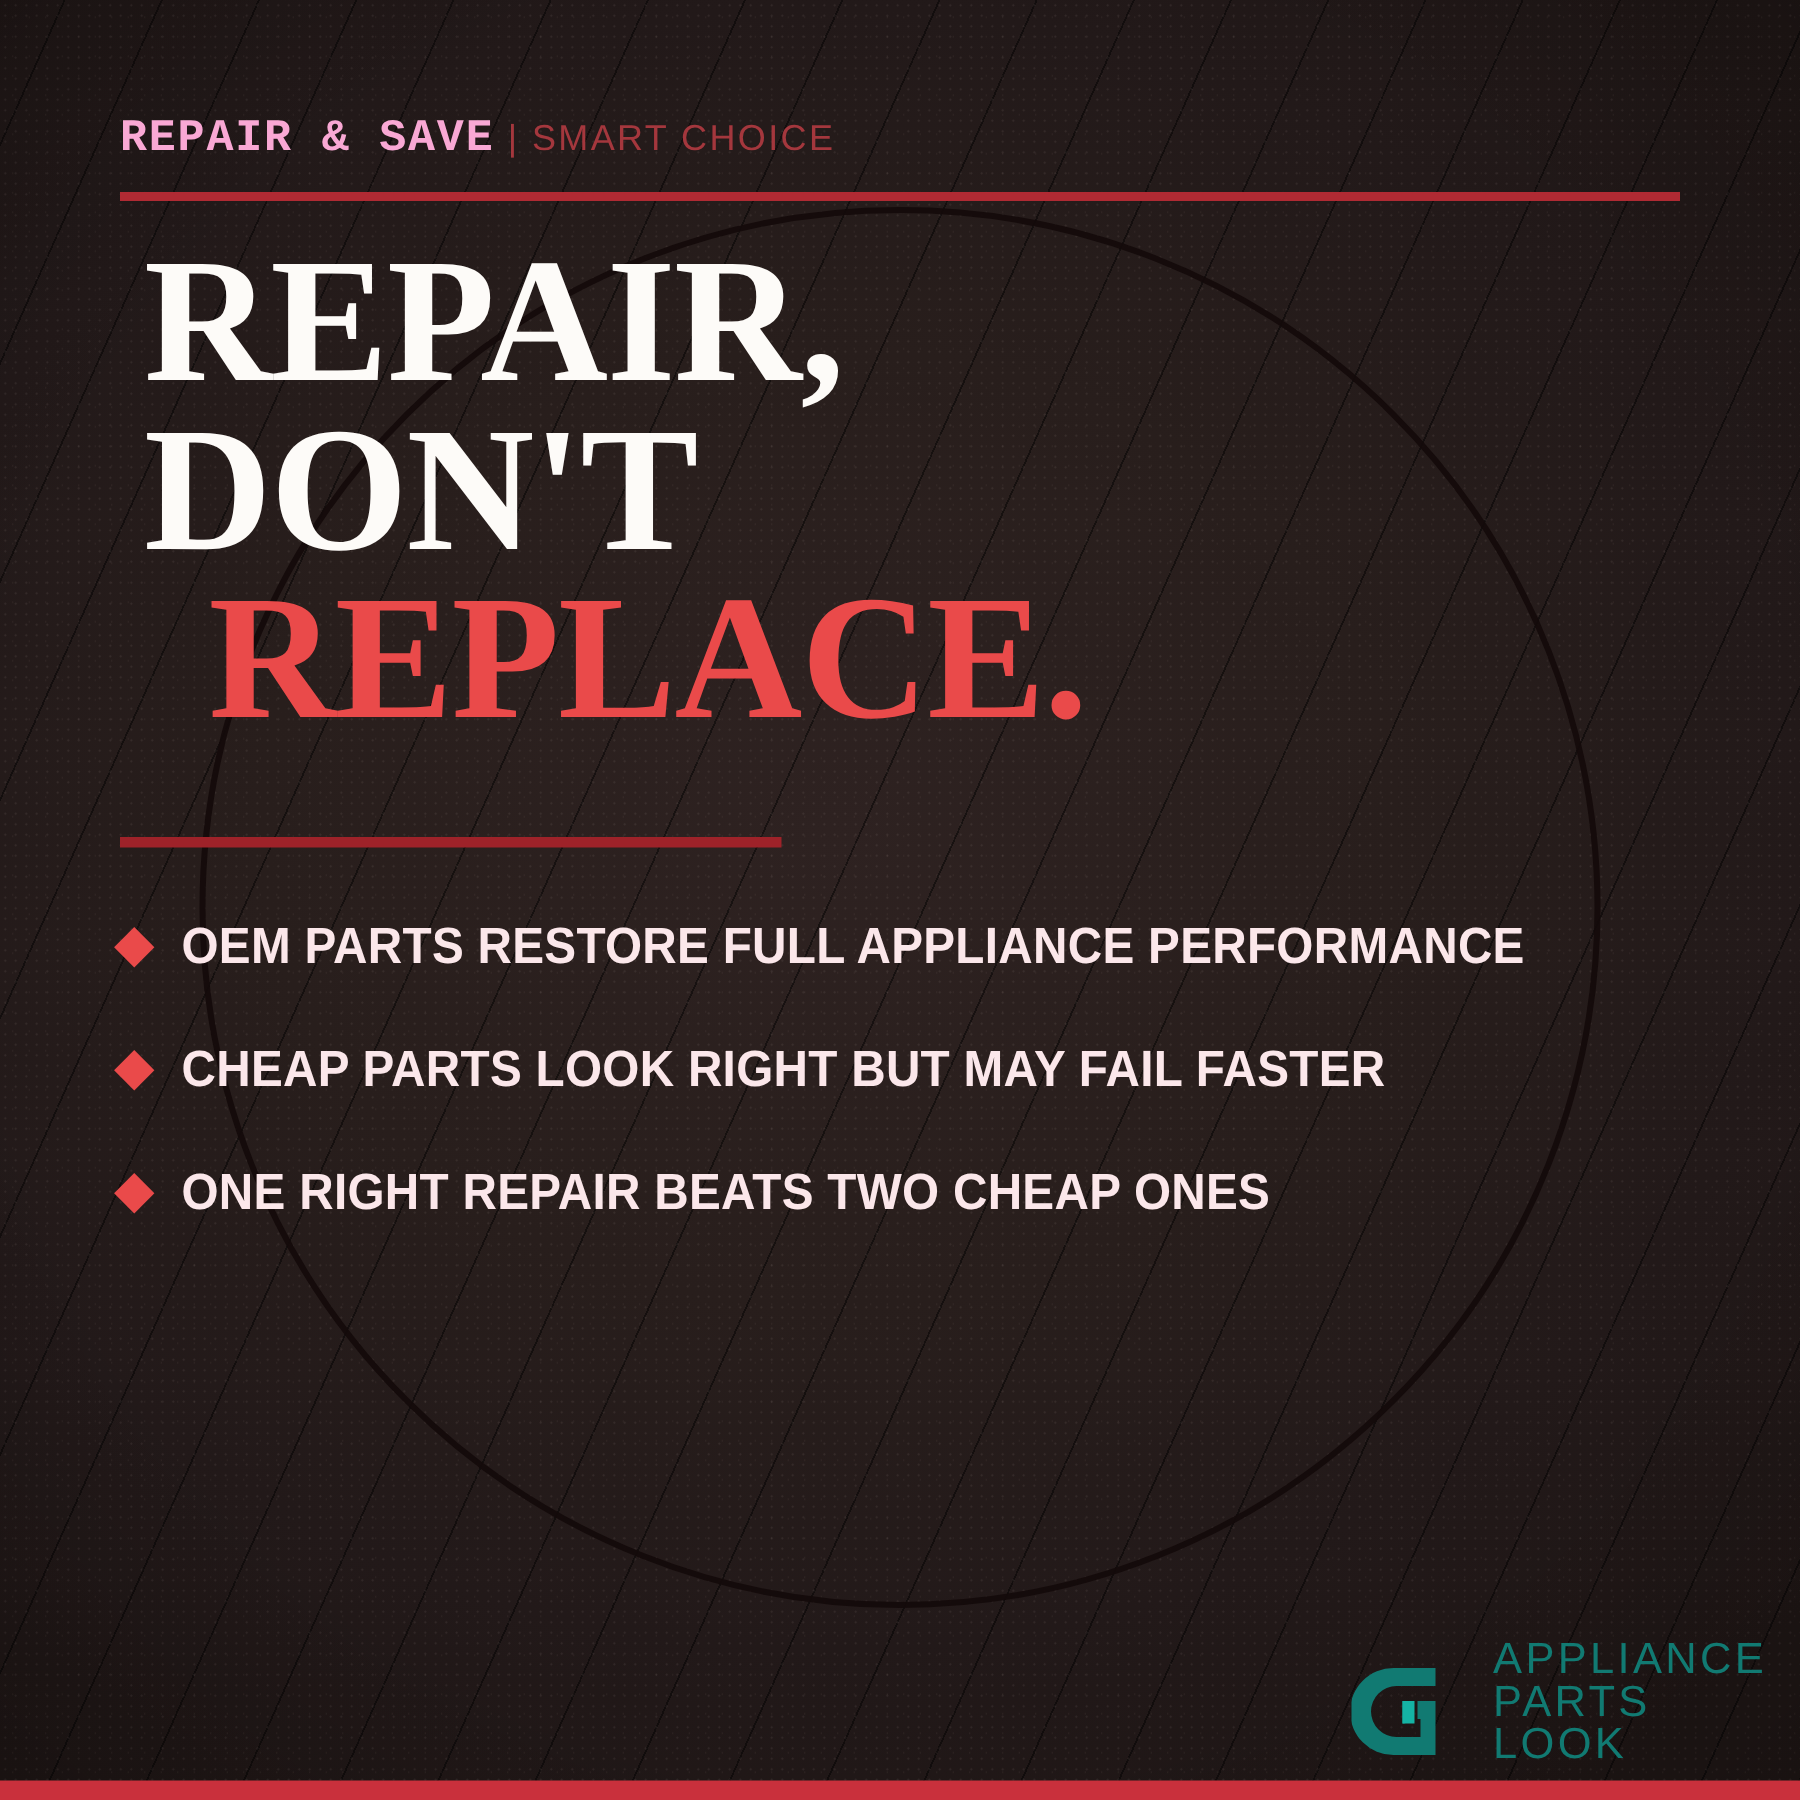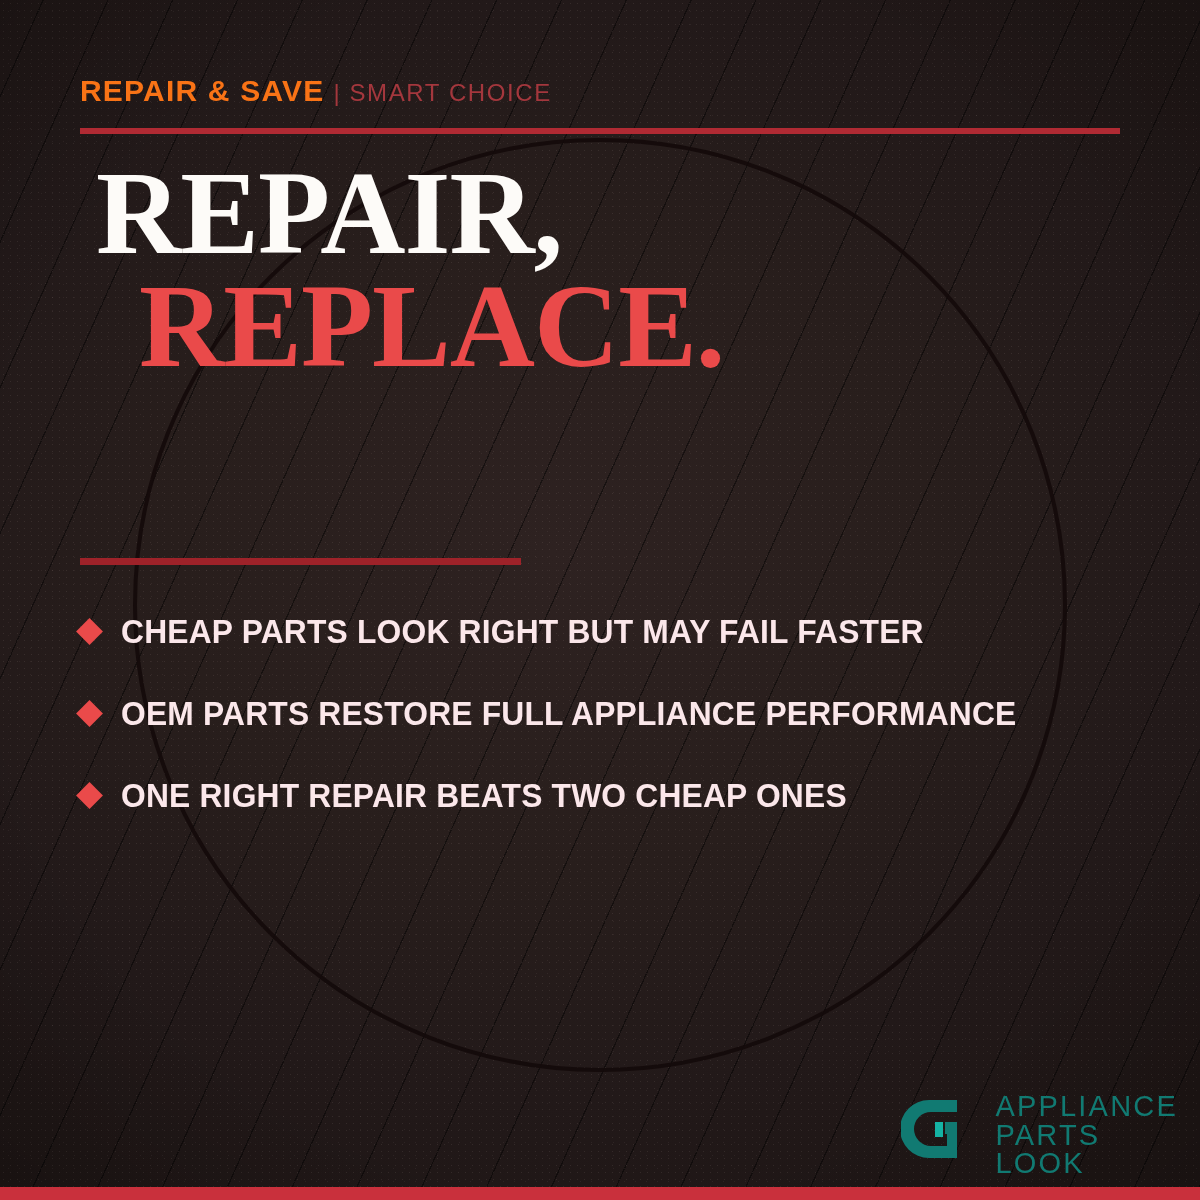--- a/index.html
+++ b/index.html
@@ -48,21 +48,21 @@
   }
 
   
   .content{ position:absolute; inset:0; }
 
   .eyebrow{
     position:absolute; left:80px; top:74px;
     font-size:30px; letter-spacing:.5px; white-space:nowrap;
   }
   .eyebrow .strong{
-    font-weight:bold; color:#f97316; letter-spacing:1.2px;
+    font-weight:bold; color:#f9a8d4; letter-spacing:1.2px;font-family:Liberation Mono, monospace;
   }
   .eyebrow .muted{
     font-weight:normal; color:#a4373d; letter-spacing:1.6px; font-size:24px;
   }
 
   .rule-top{
     position:absolute; left:80px; top:128px;
     width:1040px; height:6px; background:#b02a33;
   }
 
@@ -103,21 +103,21 @@
     font-size:34px;
     letter-spacing:.2px;
     white-space:nowrap;
     transform:scaleX(.935);
     transform-origin:left center;
   }
 
   
   .logo{
     position:absolute; right:22px; bottom:22px;
-    display:flex; align-items:flex-start; gap:20px;
+    display:flex; align-items:flex-end; gap:20px;
   }
   .logo-mark{ position:relative; width:74px; height:74px; flex:0 0 74px; }
   .logo-words{
     display:flex; flex-direction:column;
     color:#117a72; line-height:.99;
     font-size:29px; font-weight:normal; letter-spacing:2.2px;
   }
   .logo-words span{ display:block; }
 
   .footer-bar{
@@ -138,35 +138,36 @@
 
   <div class="eyebrow">
     <span class="strong">REPAIR &amp; SAVE</span>
     <span class="muted">| SMART CHOICE</span>
   </div>
 
   <div class="rule-top"></div>
 
   <div class="headline">
     <span class="l1">REPAIR,</span>
+    <span class="l2">DON'T</span>
     <span class="l3">REPLACE.</span>
   </div>
 
   <div class="rule-mid"></div>
 
   <div class="bullets">
 
     <div class="bullet">
       <span class="diamond"></span>
-      <span class="btext">CHEAP PARTS LOOK RIGHT BUT MAY FAIL FASTER</span>
+      <span class="btext">OEM PARTS RESTORE FULL APPLIANCE PERFORMANCE</span>
     </div>
 
     <div class="bullet">
       <span class="diamond"></span>
-      <span class="btext">OEM PARTS RESTORE FULL APPLIANCE PERFORMANCE</span>
+      <span class="btext">CHEAP PARTS LOOK RIGHT BUT MAY FAIL FASTER</span>
     </div>
 
     <div class="bullet">
       <span class="diamond"></span>
       <span class="btext">ONE RIGHT REPAIR BEATS TWO CHEAP ONES</span>
     </div>
 
 
   </div>
 

